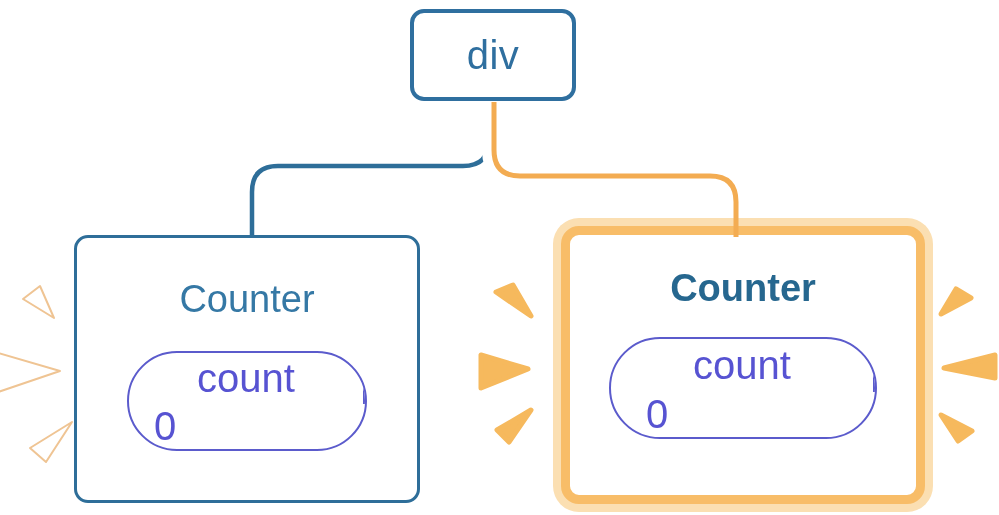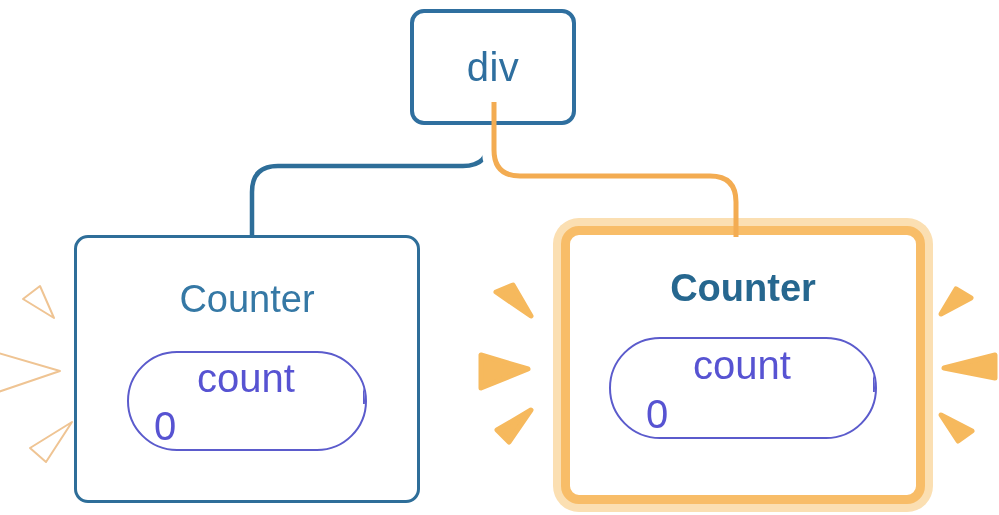--- a/index.html
+++ b/index.html
@@ -7,21 +7,21 @@
   #canvas{
     position:relative;width:999px;height:515px;background:#ffffff;overflow:hidden;
     font-family:"Liberation Sans", sans-serif;
   }
   .layer{position:absolute;left:0;top:0;width:999px;height:515px;pointer-events:none;}
   #svg-under{z-index:1;}
   #svg-over{z-index:4;}
 
   
   .divbox{
-    position:absolute;left:410px;top:9px;width:166px;height:116px;z-index:3;
+    position:absolute;left:410px;top:9px;width:166px;height:92px;z-index:3;
     background:#ffffff;border:4px solid #2F6F9F;border-radius:14px;
     display:flex;align-items:center;justify-content:center;
     font-size:40px;color:#2F6F9F;letter-spacing:0.5px;
   }
 
   
   .card-left{
     position:absolute;left:74px;top:235px;width:346px;height:268px;z-index:2;
     background:#ffffff;border:3.5px solid #2E6E99;border-radius:14px;
   }

